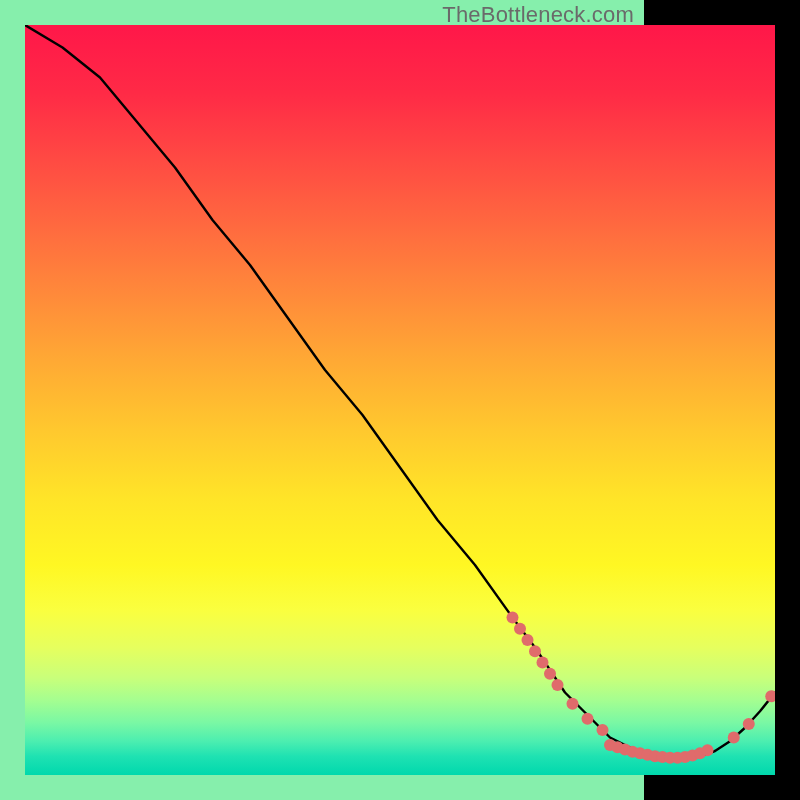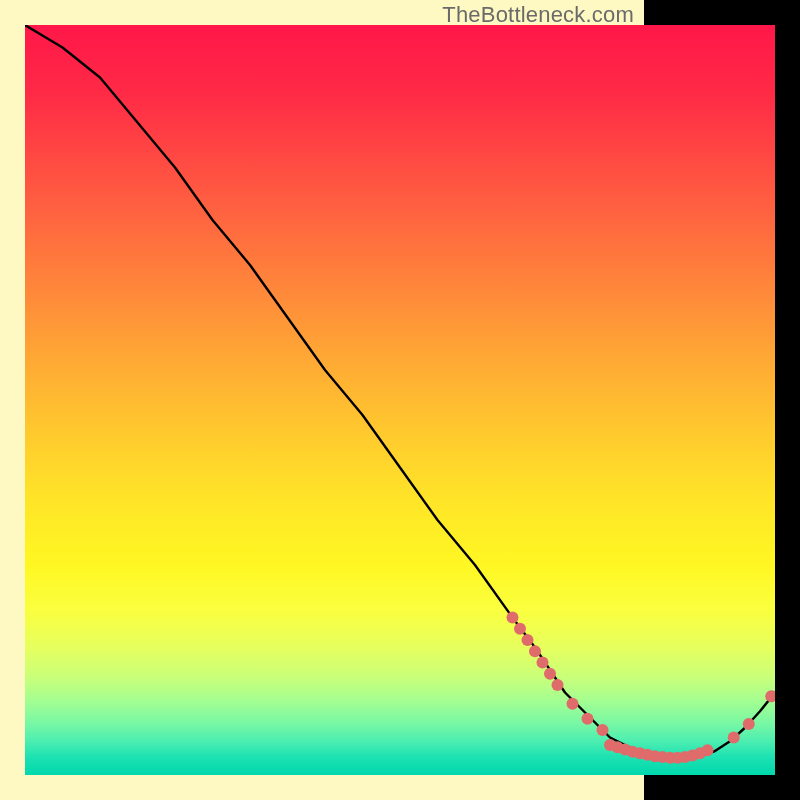--- a/index.html
+++ b/index.html
@@ -8,21 +8,21 @@
     width: 800px;
     height: 800px;
     background: #000;
     overflow: hidden;
     font-family: Arial, Helvetica, sans-serif;
   }
   .frame {
     position: relative;
     width: 644px;
     height: 800px;
-    background: #fef9c3;
+    background: #86efac;
   }
   .watermark {
     position: absolute;
     top: 2px;
     right: 10px;
     color: #6a6a6a;
     font-size: 22px;
     font-weight: 400;
     letter-spacing: 0.2px;
     z-index: 5;

